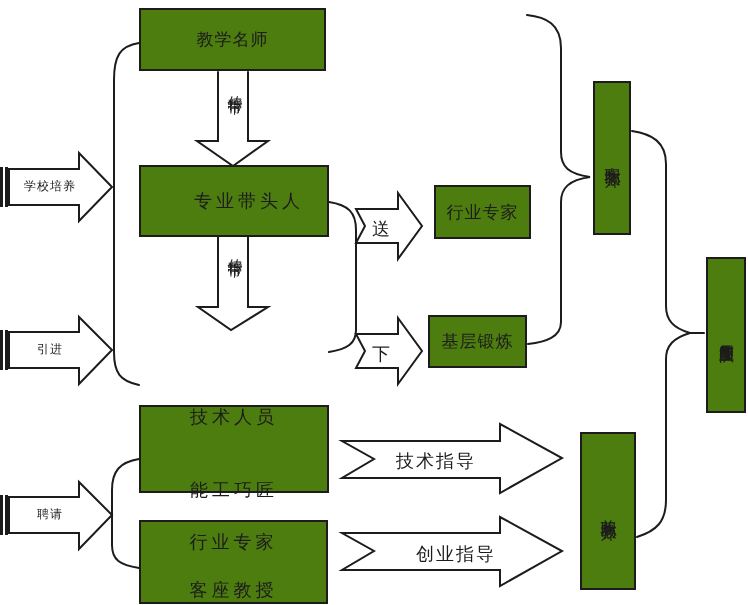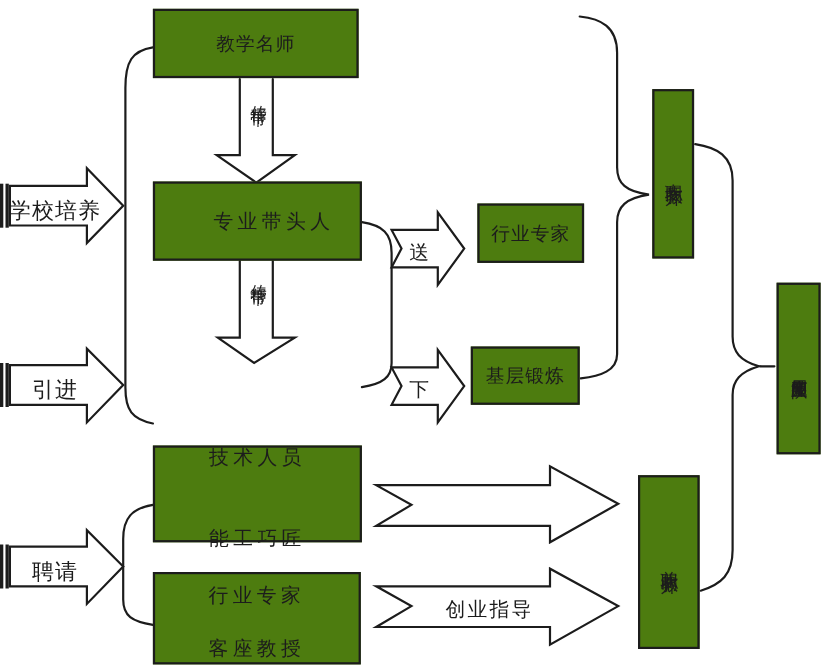--- a/index.html
+++ b/index.html
@@ -18,21 +18,21 @@
   .vbox .box-label{
     writing-mode:vertical-rl;text-orientation:upright;
     font-size:16px;letter-spacing:2px;
   }
   .vbox-sm .box-label{font-size:15px;letter-spacing:0.5px;}
   .flabel{position:absolute;z-index:2;white-space:nowrap;}
   .vlabel{
     writing-mode:vertical-rl;text-orientation:upright;
     font-size:15px;letter-spacing:2px;
   }
-  .hlabel{font-size:20px;letter-spacing:1px;text-align:center;}
+  .hlabel{font-size:12px;letter-spacing:1px;text-align:center;}
   .single{font-size:18px;letter-spacing:0;}
   .big-arrow-label{font-size:18px;letter-spacing:2px;text-align:center;}
 </style>
 </head>
 <body>
 
 <div id="canvas">
 
   <svg id="wires" width="748" height="605" viewBox="0 0 748 605">
     <g stroke="#1c1c1c" stroke-width="2" fill="none" stroke-linecap="round">
@@ -110,16 +110,17 @@
   <div class="flabel hlabel" style="left:8px;top:178px;width:84px;">学校培养</div>
 
   <div class="flabel hlabel" style="left:8px;top:341px;width:84px;">引进</div>
 
   <div class="flabel hlabel" style="left:8px;top:506px;width:84px;">聘请</div>
 
   <div class="flabel single" style="left:372px;top:217px;">送</div>
 
   <div class="flabel single" style="left:372px;top:342px;">下</div>
 
+  <div class="flabel big-arrow-label" style="left:375px;top:449px;width:122px;">技术指导</div>
 
-  <div class="flabel big-arrow-label" style="left:384px;top:542px;width:122px;">创业指导</div>
+  <div class="flabel big-arrow-label" style="left:395px;top:542px;width:122px;">创业指导</div>
 
 </div>
 
 </body></html>

